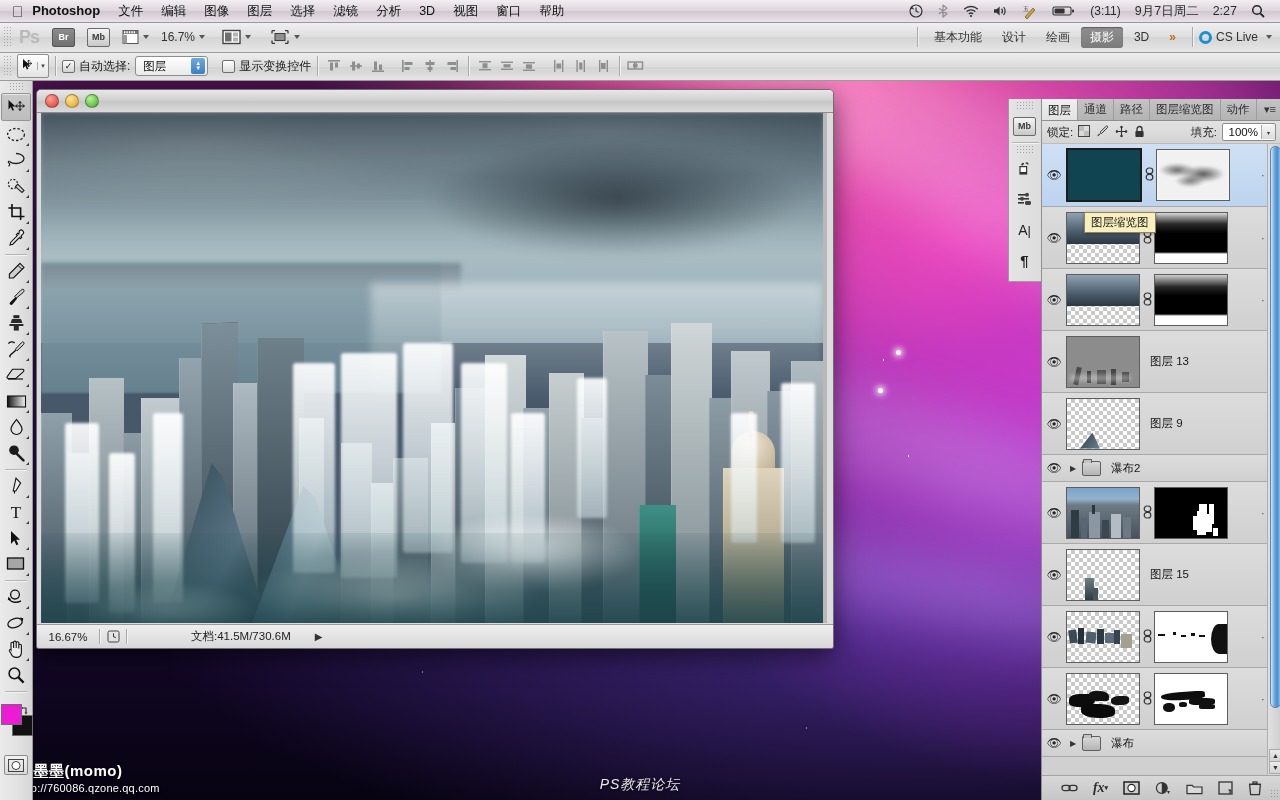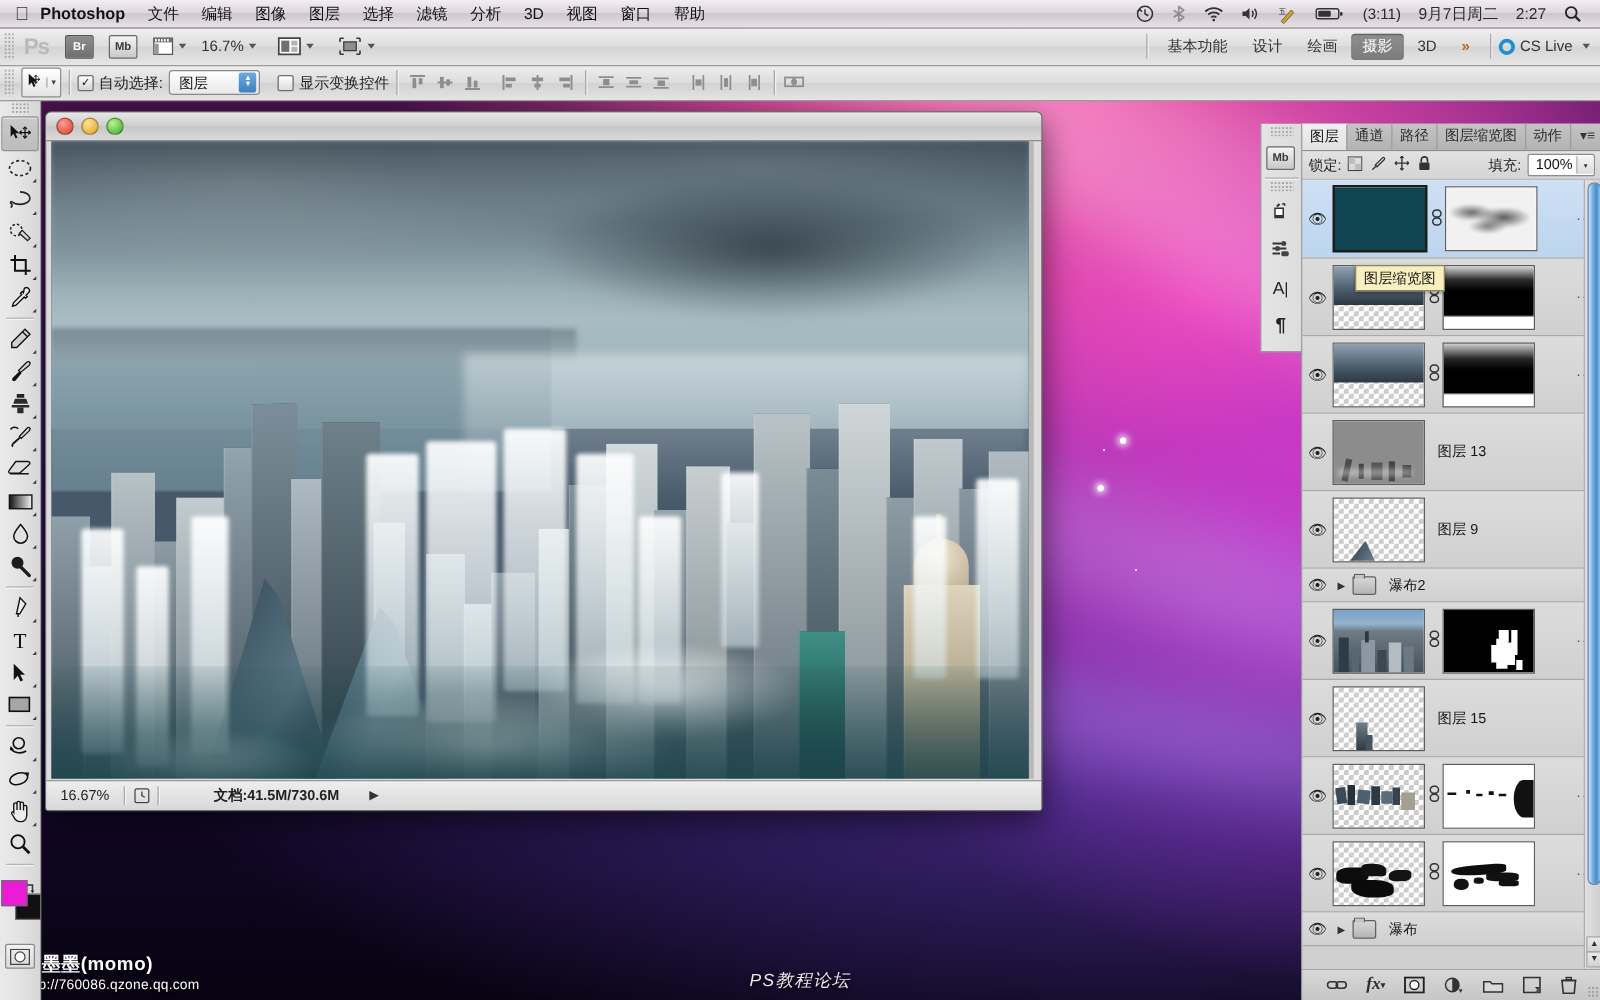--- a/index.html
+++ b/index.html
@@ -155,21 +155,21 @@
     display:flex;align-items:center;justify-content:center;gap:5px;pointer-events:none;}
   .tt-ico{width:11px;height:9px;background:linear-gradient(180deg,#8fa9c4,#5d7b9c);
     border:1px solid #4a6179;}
   .canvaswrap{position:absolute;left:4px;top:23px;width:786px;height:510px;background:#b8b8b8;overflow:hidden;}
   .canvas{position:absolute;left:0;top:0;width:782px;height:510px;overflow:hidden;background:#46586a;}
   .docstatus{position:absolute;left:0;bottom:0;width:796px;height:23px;
     background:linear-gradient(180deg,#eeeeee,#d8d8d8);border-top:1px solid #9a9a9a;
     display:flex;align-items:center;font-size:11.5px;color:#222;}
   .ds-zoom{width:62px;text-align:center;}
   .ds-div{width:1px;height:15px;background:#a8a8a8;box-shadow:1px 0 0 #f4f4f4;}
-  .ds-doc{padding-left:44px;font-weight:bold;}
+  .ds-doc{padding-left:64px;}
   .ds-tri{margin-left:24px;font-size:10px;color:#333;}
   .ds-icon{width:26px;display:flex;align-items:center;justify-content:center;color:#444;font-size:11px;}
 
   
   .sky{position:absolute;left:0;top:0;width:782px;height:230px;
     background:
       radial-gradient(ellipse 500px 90px at 20% 14%, rgba(255,255,255,.30), rgba(255,255,255,0) 70%),
       radial-gradient(ellipse 420px 70px at 72% 8%, rgba(220,232,238,.35), rgba(255,255,255,0) 70%),
       linear-gradient(180deg,#5a6c78 0%,#6f8490 18%,#8fa4ac 40%,#a8bcc2 62%,#9fb4bd 80%,#8aa2ad 100%);}
   .cloudband{position:absolute;left:0;top:0;width:782px;height:120px;

